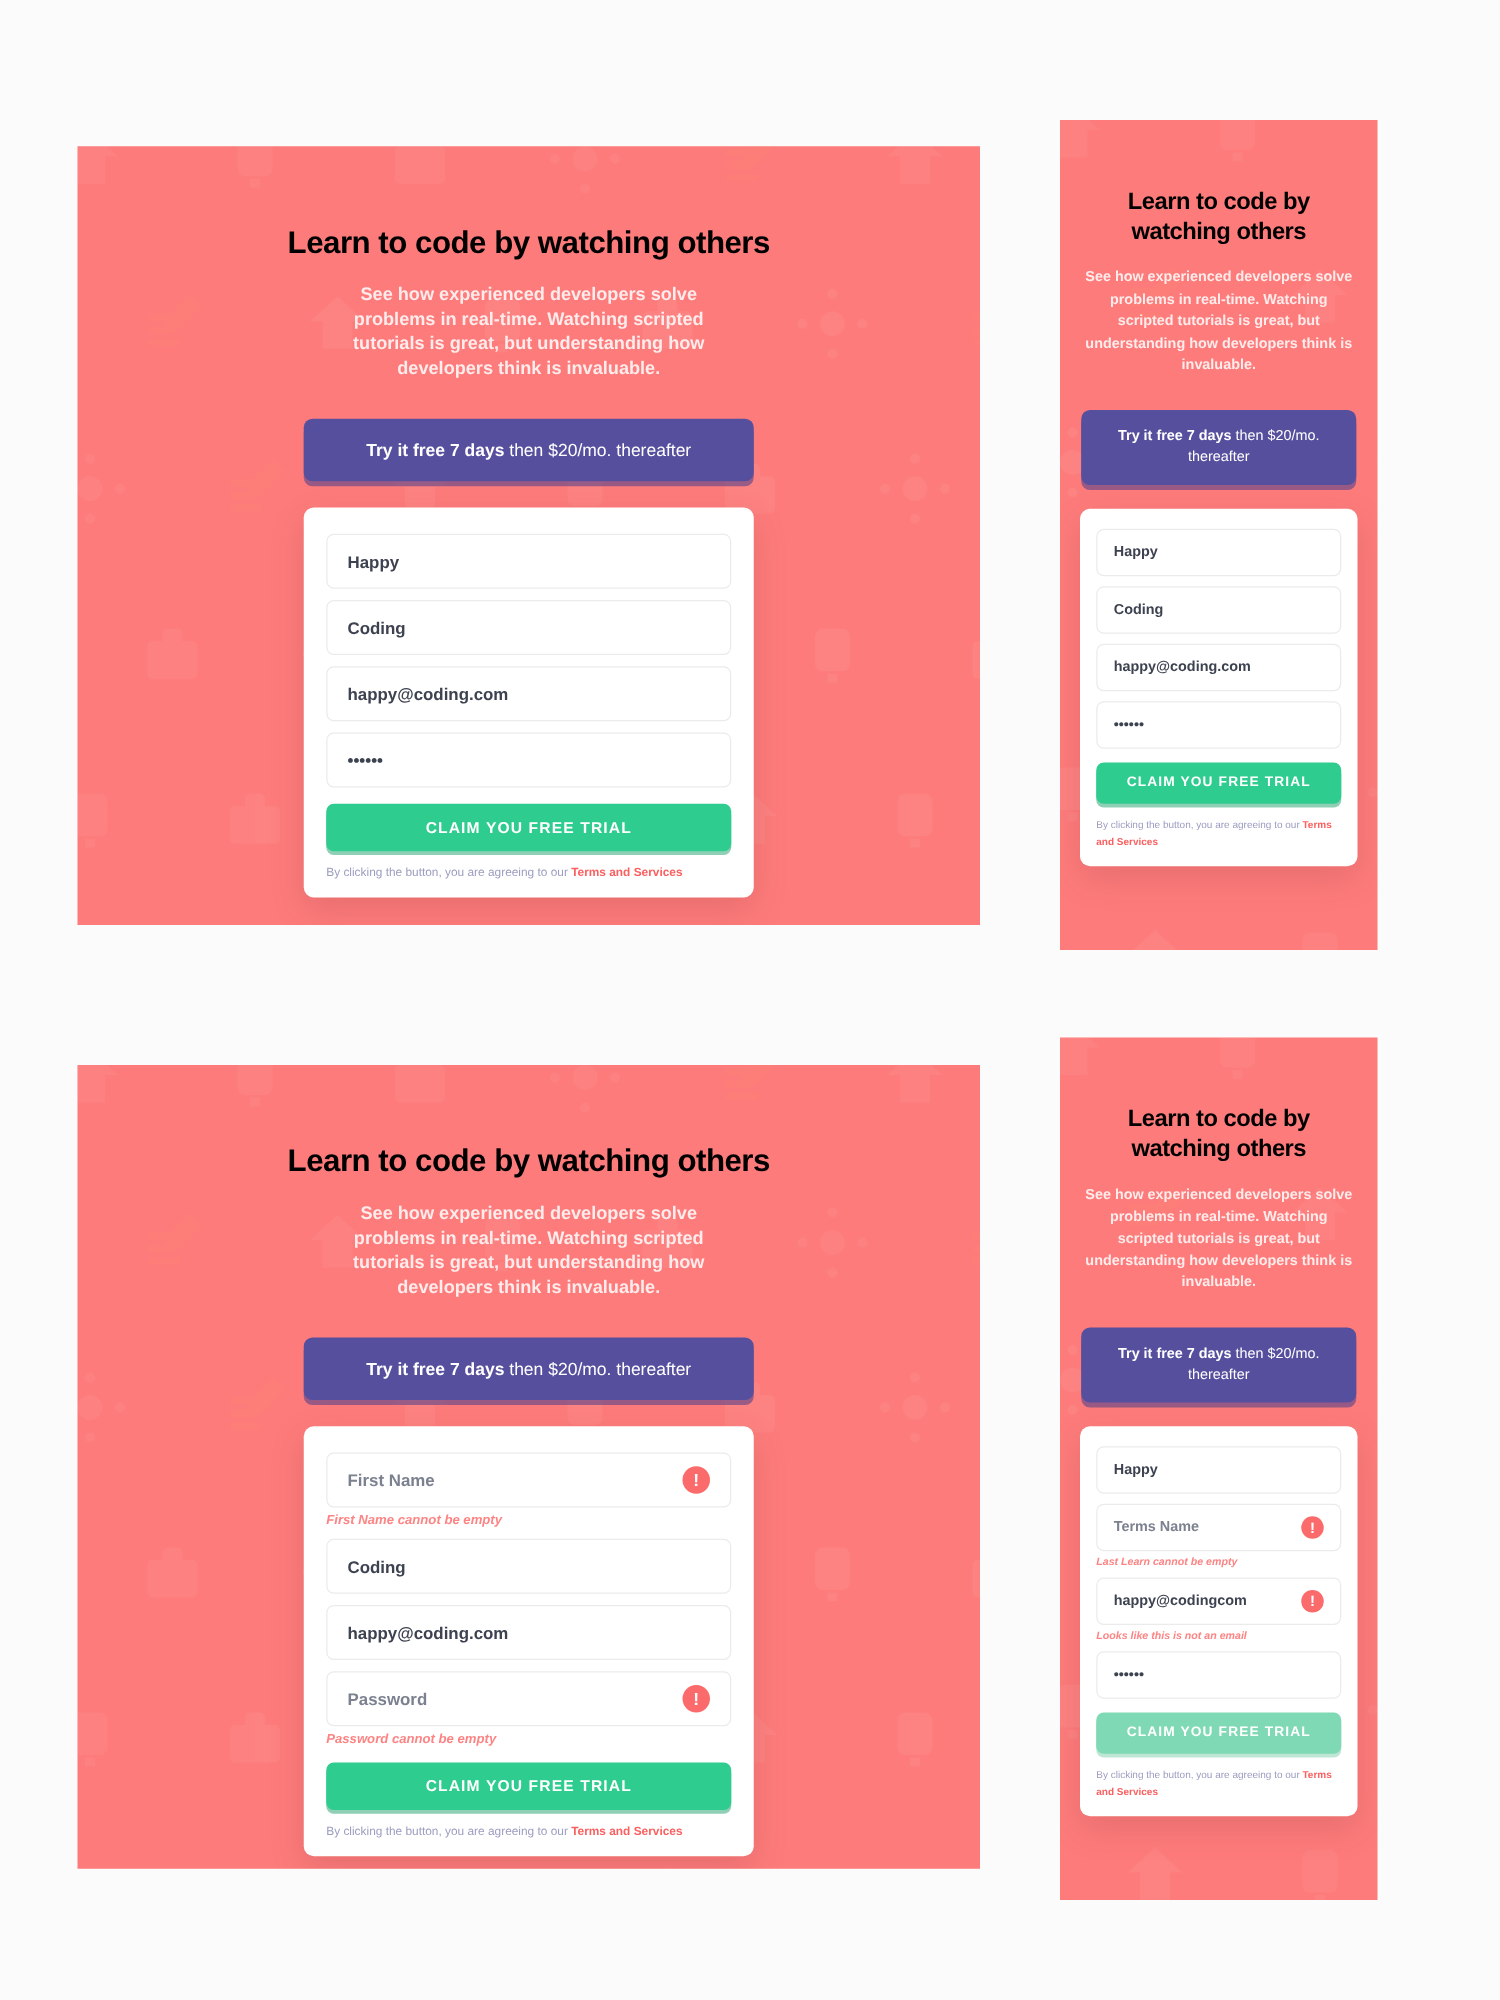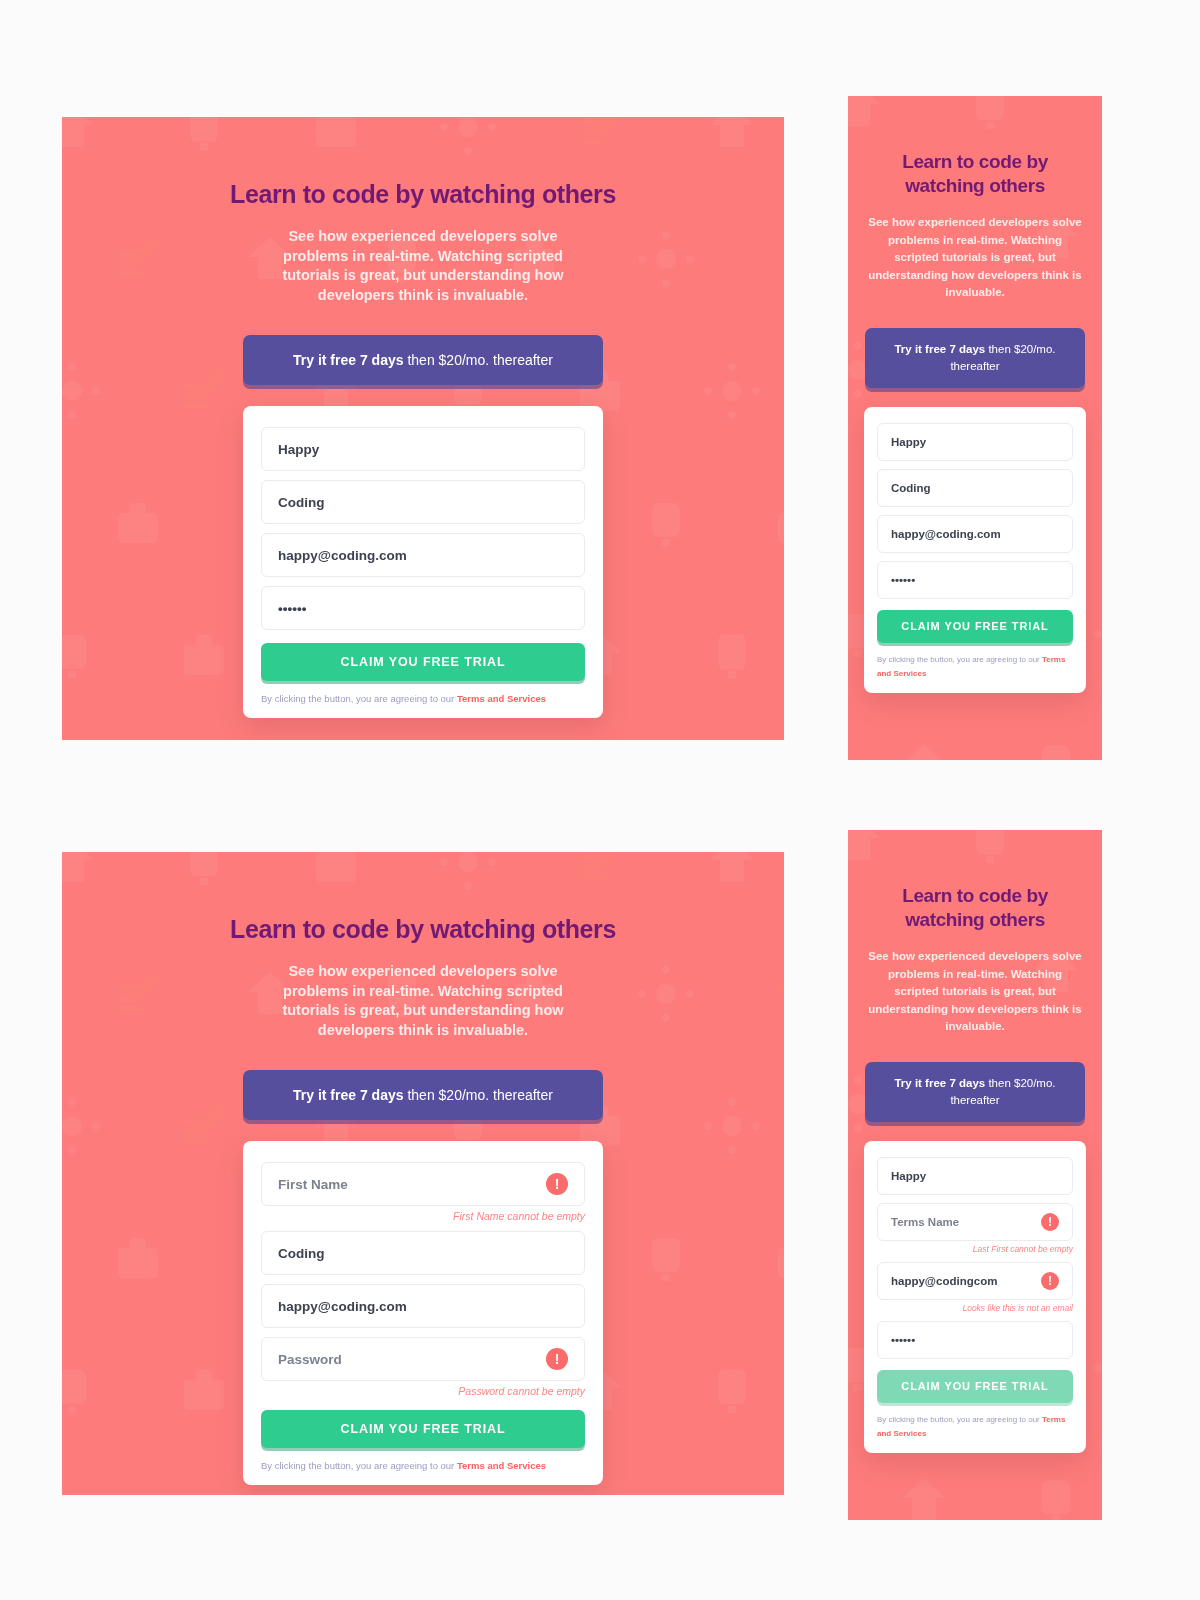--- a/index.html
+++ b/index.html
@@ -23,21 +23,21 @@
     opacity: .32;
   }
   .panel .inner {
     position: relative;
     width: 100%; height: 100%;
     display: flex; flex-direction: column; align-items: center;
   }
 
   
   .headline {
-    color: #701a75;
+    color: #000000;
     font-weight: 700;
     text-align: center;
     letter-spacing: -.4px;
   }
   .subtext {
     color: #fdeceb;
     text-align: center;
     font-weight: 700;
   }
 
@@ -74,22 +74,21 @@
     border-radius: 50%;
     background: #fb6b6b;
     color: #fff;
     display: flex; align-items: center; justify-content: center;
     font-weight: 700;
     flex: 0 0 auto;
   }
   .err-msg {
     color: #fd8484;
     font-style: italic;
-    text-align: right;
-    font-weight: 400;
+    font-weight: 700;
   }
   .cta {
     width: 100%;
     background: #2ecc8f;
     color: #ffffff;
     border: none;
     border-radius: 6px;
     font-weight: 700;
     letter-spacing: .9px;
     box-shadow: 0 3px 0 rgba(30,160,110,.5);
@@ -683,21 +682,21 @@
       </div>
       <form class="card"><div class="field-wrap">
             <div class="field">
               <span class="val">Happy</span>
             </div>
           </div><div class="field-wrap">
             <div class="field placeholder">
               <span class="val">Terms Name</span>
               <span class="err-icon">!</span>
             </div>
-            <div class="err-msg">Last First cannot be empty</div>
+            <div class="err-msg">Last Learn cannot be empty</div>
           </div><div class="field-wrap">
             <div class="field">
               <span class="val">happy@codingcom</span>
               <span class="err-icon">!</span>
             </div>
             <div class="err-msg">Looks like this is not an email</div>
           </div><div class="field-wrap">
             <div class="field">
               <span class="val">••••••</span>
             </div>

